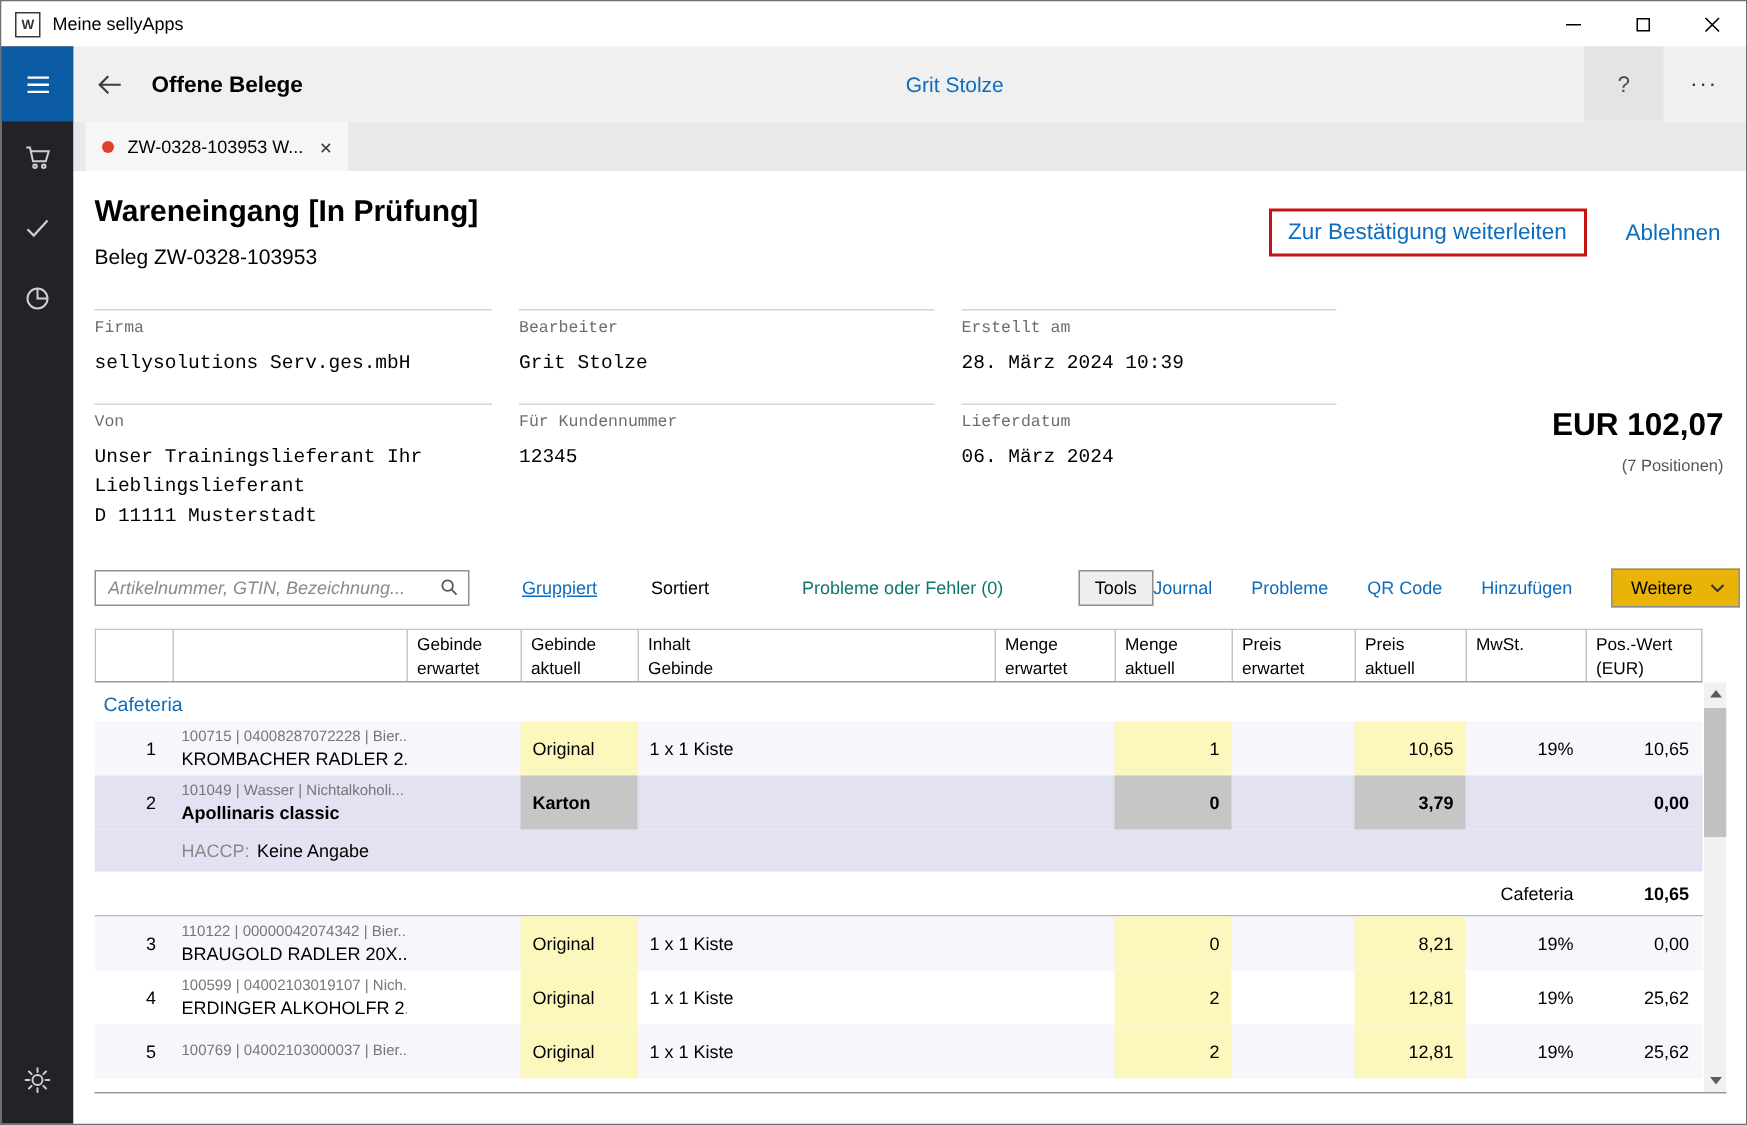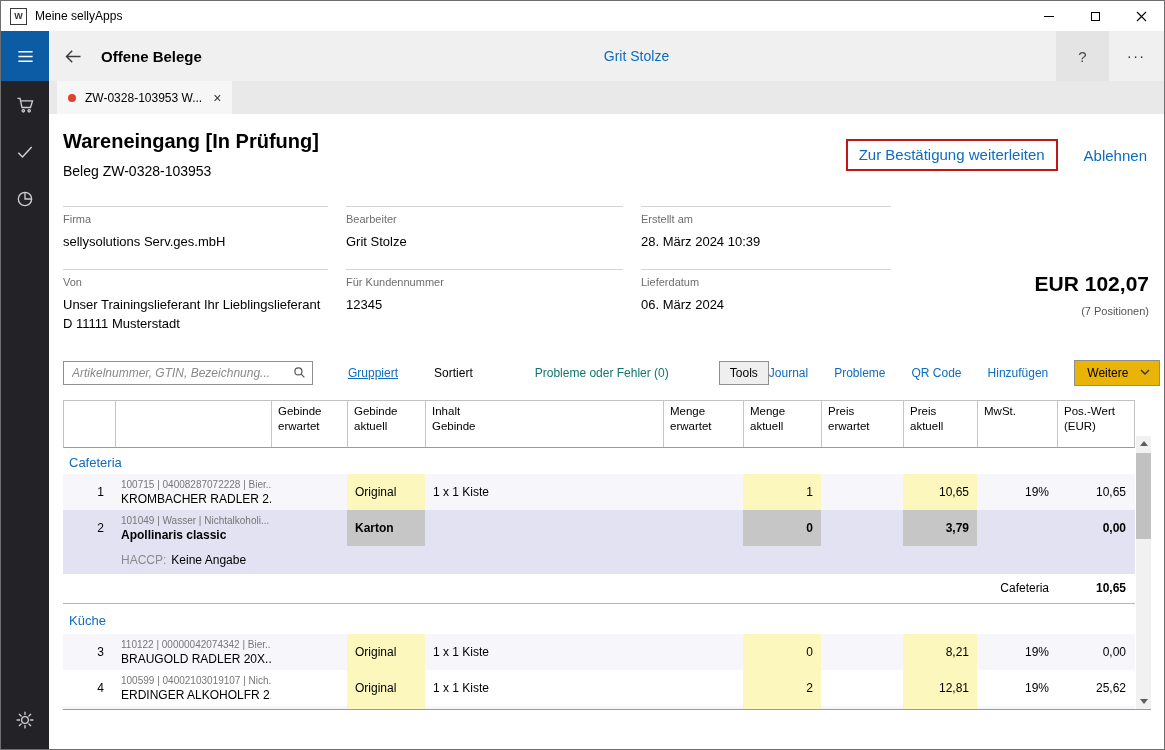--- a/index.html
+++ b/index.html
@@ -53,21 +53,21 @@
   
   .page{flex:1;background:#fff;padding:16px 15px 0 14px;min-height:0;overflow:hidden;}
   .doc-head{display:flex;justify-content:space-between;align-items:flex-start;}
   .doc-title{font-size:20px;font-weight:700;}
   .doc-subtitle{font-size:14px;margin-top:10px;}
   .actions{display:flex;align-items:center;gap:26px;padding-top:9px;padding-right:2px;}
   .red-box{border:2px solid #c51414;padding:5px 11px;}
   .action-link{color:var(--blue);font-size:15px;cursor:pointer;white-space:nowrap;}
 
   .fields{display:grid;grid-template-columns:283px 295px 268px 1fr;margin-top:27px;row-gap:17px;}
-  .field{border-top:1px solid #d4d4d4;padding-top:6px;margin-right:18px;}
+  .field{border-top:1px solid #d4d4d4;padding-top:6px;margin-right:18px;font-family:Liberation Mono, monospace;}
   .flabel{font-size:11px;color:#6e6e6e;}
   .fvalue{font-size:13px;margin-top:7px;line-height:1.5;}
   .total-cell{grid-column:4;grid-row:2;text-align:right;padding-top:3px;}
   .total{font-size:21px;font-weight:700;text-align:right;}
   .positions{font-size:11px;color:#555;margin-top:9px;}
 
   
   .toolbar{display:flex;align-items:center;margin-top:26px;}
   .search-wrap{position:relative;width:250px;flex-shrink:0;}
   .search{width:100%;height:24px;border:1px solid #8f8f8f;padding:0 26px 0 8px;font-size:12px;font-family:inherit;background:#fff;}
@@ -78,21 +78,21 @@
   .lk-sortiert{color:#000;margin-left:36px;}
   .lk-probleme{color:#0f766e;margin-left:62px;}
   .tools-btn{margin-left:50px;border:1px solid #8f8f8f;background:#efefef;font-size:12px;padding:4px 10px;cursor:pointer;white-space:nowrap;}
   .right-group{margin-left:auto;display:flex;align-items:center;gap:26px;}
   .blue-link{color:var(--blue);}
   .weitere-btn{border:1px solid #8f8f8f;background:#eab308;font-size:12px;padding:5px 9px 5px 12px;display:flex;align-items:center;gap:12px;cursor:pointer;white-space:nowrap;}
 
   
   .table-wrap{margin-top:14px;position:relative;width:1088px;height:310px;overflow:hidden;border-bottom:1px solid #9a9a9a;}
   .grid-inner{width:1072px;}
-  .thead{display:grid;grid-template-columns:var(--cols);height:48px;border:1px solid #c2c2c2;border-bottom-color:#9b9b9b;background:#fff;}
+  .thead{display:grid;grid-template-columns:var(--cols);height:36px;border:1px solid #c2c2c2;border-bottom-color:#9b9b9b;background:#fff;}
   .th{border-right:1px solid #c6c6c6;padding:3px 6px;font-size:11.5px;line-height:1.35;white-space:pre-line;overflow:hidden;}
   .th:last-child{border-right:none;}
   .group-h{height:26px;display:flex;align-items:flex-end;padding:0 0 4px 6px;color:var(--blue);font-size:13px;}
   .gh2{height:30px;padding-bottom:6px;}
   .trow{display:grid;grid-template-columns:var(--cols);height:36px;cursor:pointer;}
   .trow.tint{background:var(--tint);}
   .trow.selected{background:var(--sel);}
   .c{padding:0 8px;font-size:12px;display:flex;align-items:center;overflow:hidden;white-space:nowrap;}
   .c.r{justify-content:flex-end;}
   .num{justify-content:flex-end;padding-right:11px;}
@@ -337,21 +337,20 @@
             <div class="haccp">
               <span class="haccp-label">HACCP:</span>
               <span>Keine Angabe</span>
             </div>
 
             <div class="gfoot">
               <div class="flab">Cafeteria</div>
               <div class="fval">10,65</div>
             </div>
 
-            <div class="group-h gh2">Küche</div>
 
             <div class="trow tint">
               <div class="c num">3</div>
               <div class="c art">
                 <div class="code">110122 | 00000042074342 | Bier...</div>
                 <div class="aname">BRAUGOLD RADLER 20X...</div>
               </div>
               <div class="c"></div>
               <div class="c y">Original</div>
               <div class="c">1 x 1 Kiste</div>

